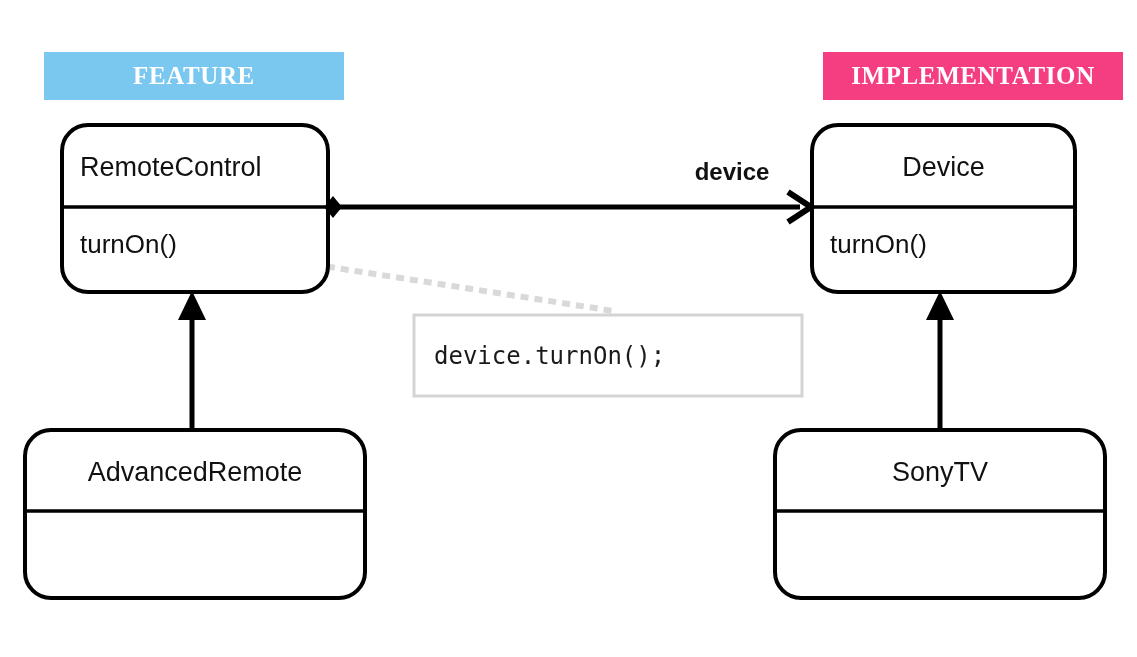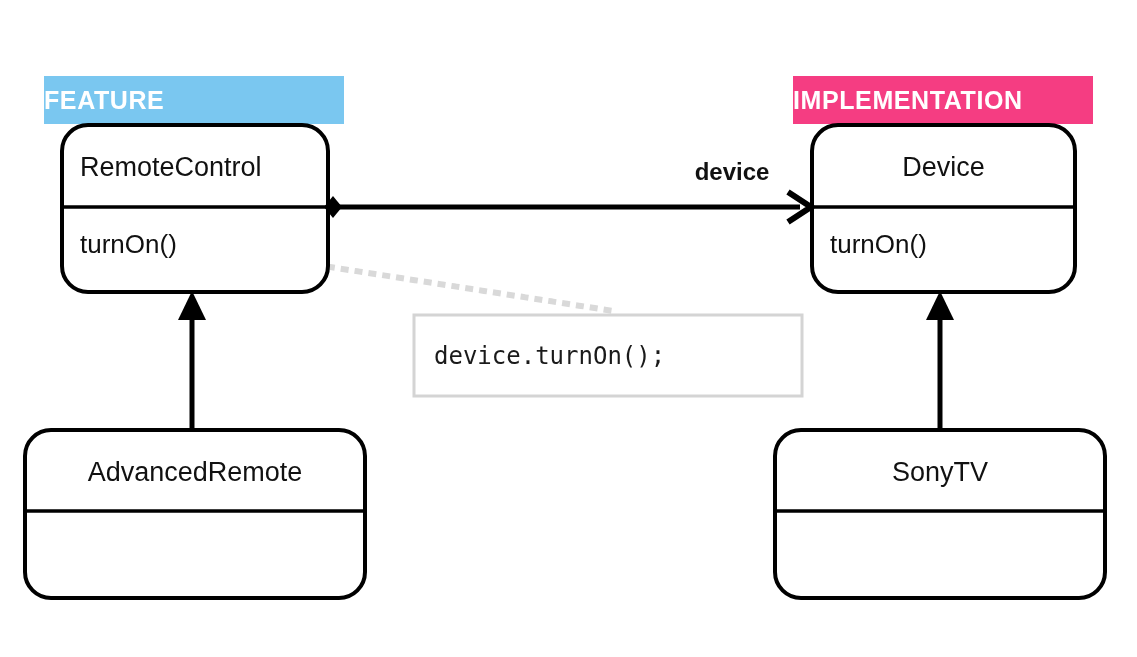--- a/index.html
+++ b/index.html
@@ -22,36 +22,35 @@
     left: 0;
     top: 0;
     width: 1137px;
     height: 657px;
     display: block;
   }
   .badge {
     position: absolute;
     display: flex;
     align-items: center;
-    justify-content: flex-start;
+    justify-content: center;
     color: #ffffff;
-    font-family: Liberation Sans, sans-serif;
+    font-family: Liberation Serif, serif;
     font-weight: bold;
     font-size: 25px;
     letter-spacing: 0.6px;
-    margin-top: 24px;
   }
   #badge-feature {
     left: 44px;
     top: 52px;
     width: 300px;
     height: 48px;
   }
   #badge-implementation {
-    left: 793px;
+    left: 823px;
     top: 52px;
     width: 300px;
     height: 48px;
   }
   .class-box-title {
     font-family: "Liberation Sans", sans-serif;
     font-size: 27px;
     font-weight: 500;
     fill: #111111;
   }

